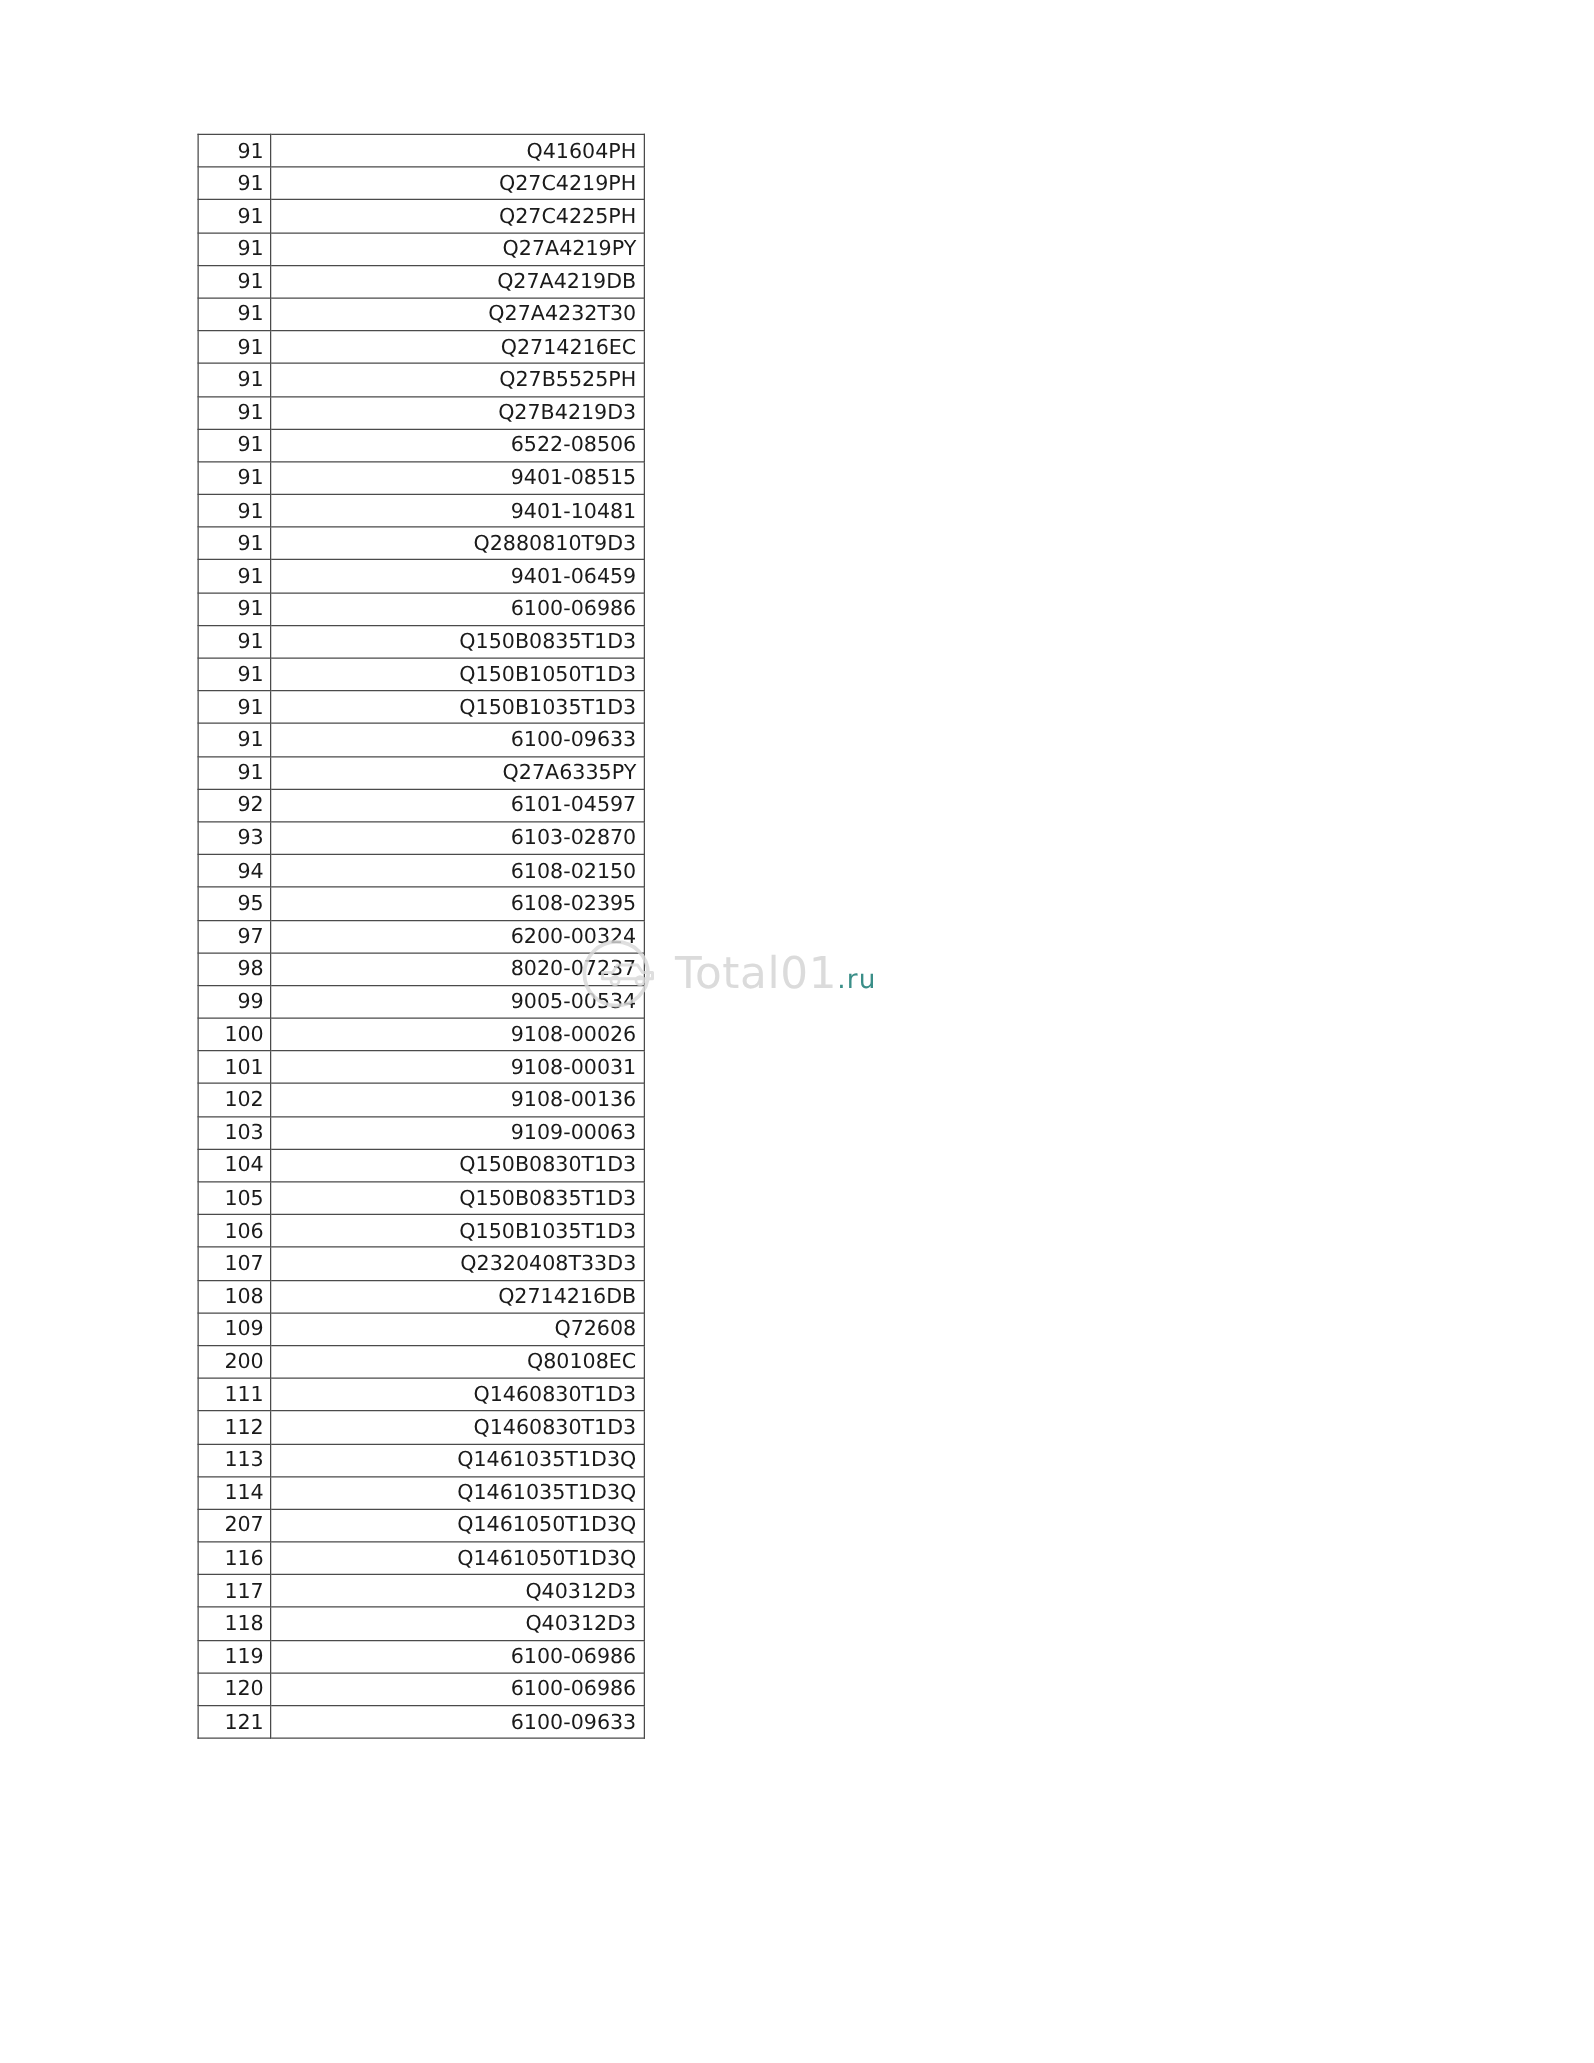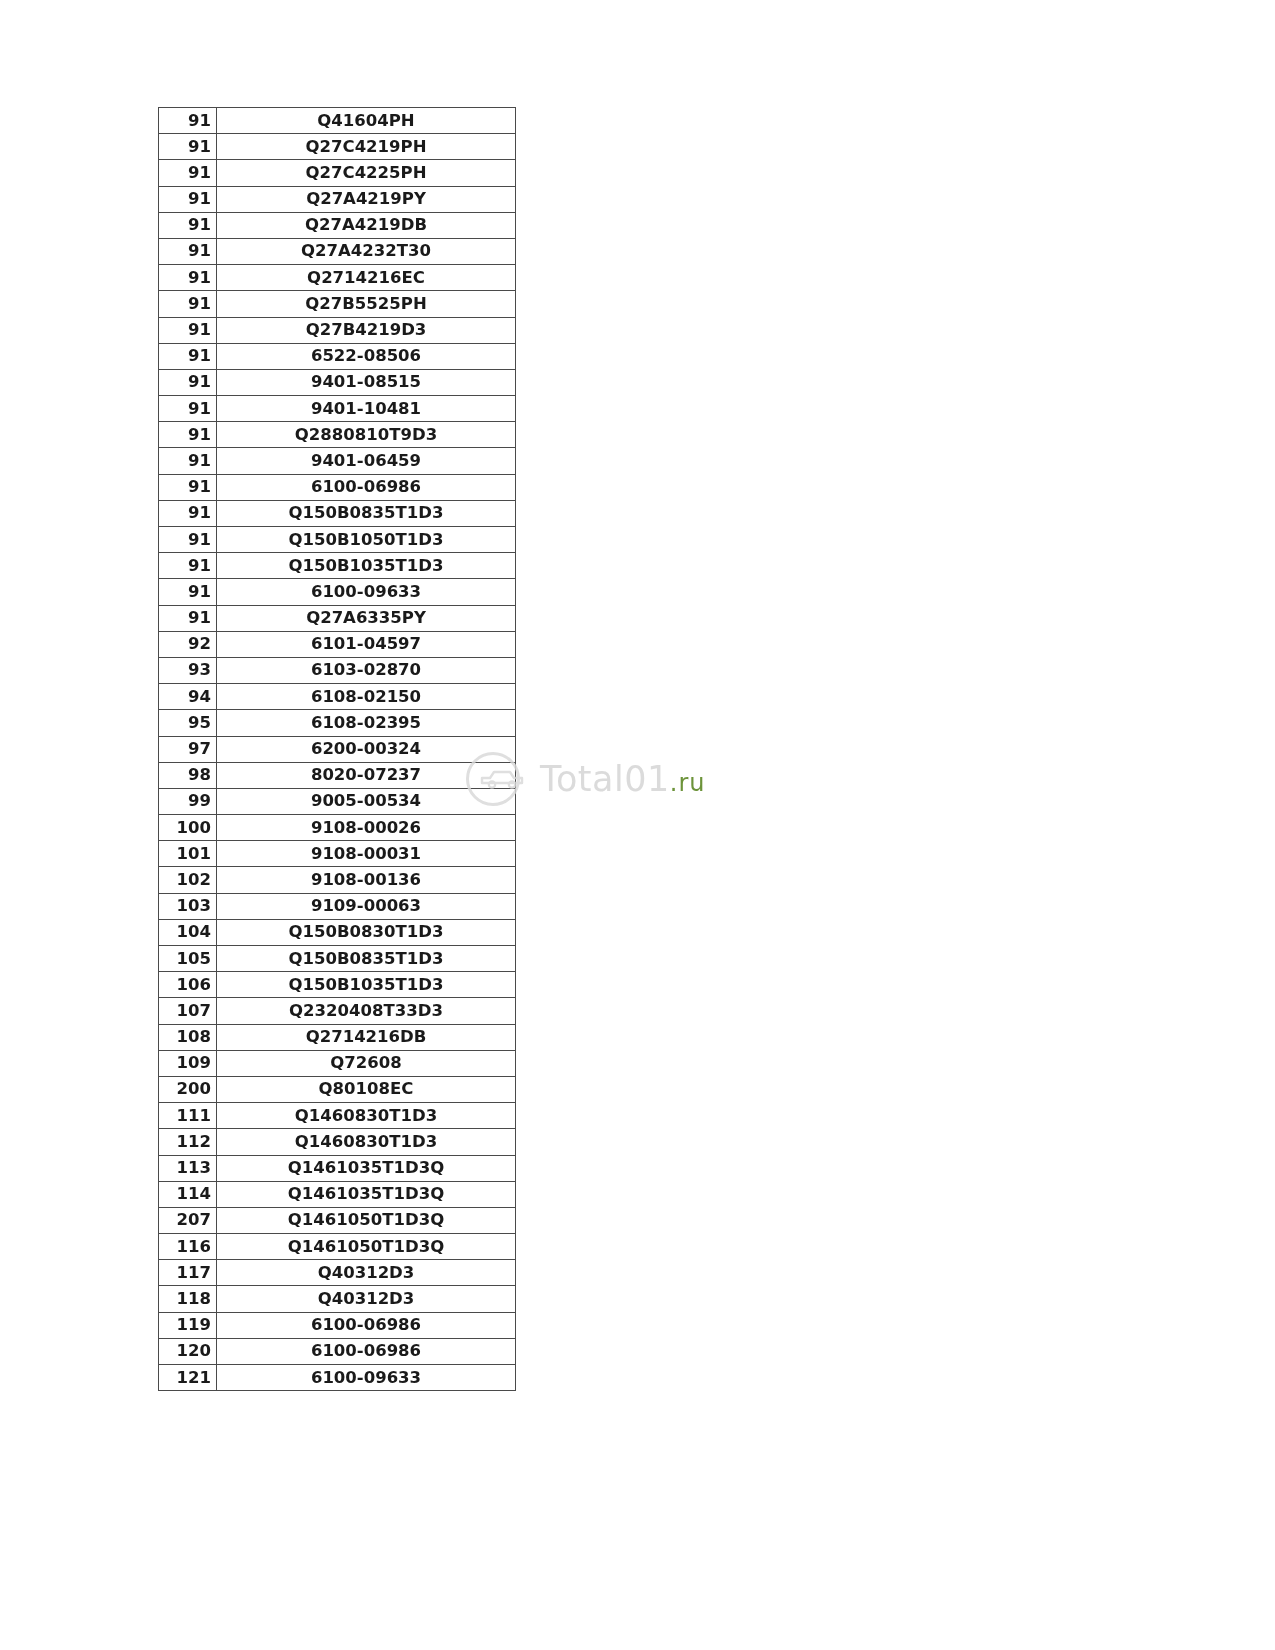--- a/index.html
+++ b/index.html
@@ -23,21 +23,20 @@
     height: 1650px;
     overflow: hidden;
   }
 
   .parts-table {
     position: absolute;
     left: 158px;
     top: 107px;
     border-collapse: collapse;
     table-layout: fixed;
-    font-weight: bold;
   }
 
   .parts-table tr {
     height: 26.2px;
   }
 
   .parts-table td {
     border: 1px solid #4a4a4a;
     padding: 0 6px;
     font-size: 16.5px;
@@ -48,21 +47,21 @@
   }
 
   .col-index {
     width: 46px;
     text-align: right;
     padding-right: 5px !important;
   }
 
   .col-code {
     width: 286px;
-    text-align: center;
+    text-align: right;
     padding-left: 6px !important;
   }
 
   
   .watermark {
     position: absolute;
     left: 466px;
     top: 748px;
     width: 300px;
     height: 62px;
@@ -96,22 +95,22 @@
   }
   .wm-text {
     font-family: "DejaVu Sans", sans-serif;
     font-size: 35px;
     color: #d4d4d4;
     letter-spacing: 0.5px;
     margin-left: 8px;
     white-space: nowrap;
   }
   .wm-text .suffix {
-    font-size: 24px;
-    color: #4d7c0f;
+    font-size: 21px;
+    color: #0f766e;
     letter-spacing: 1px;
   }
 </style>
 </head>
 <body>
 
 <div class="page">
 
   <table class="parts-table">
     <tbody>

